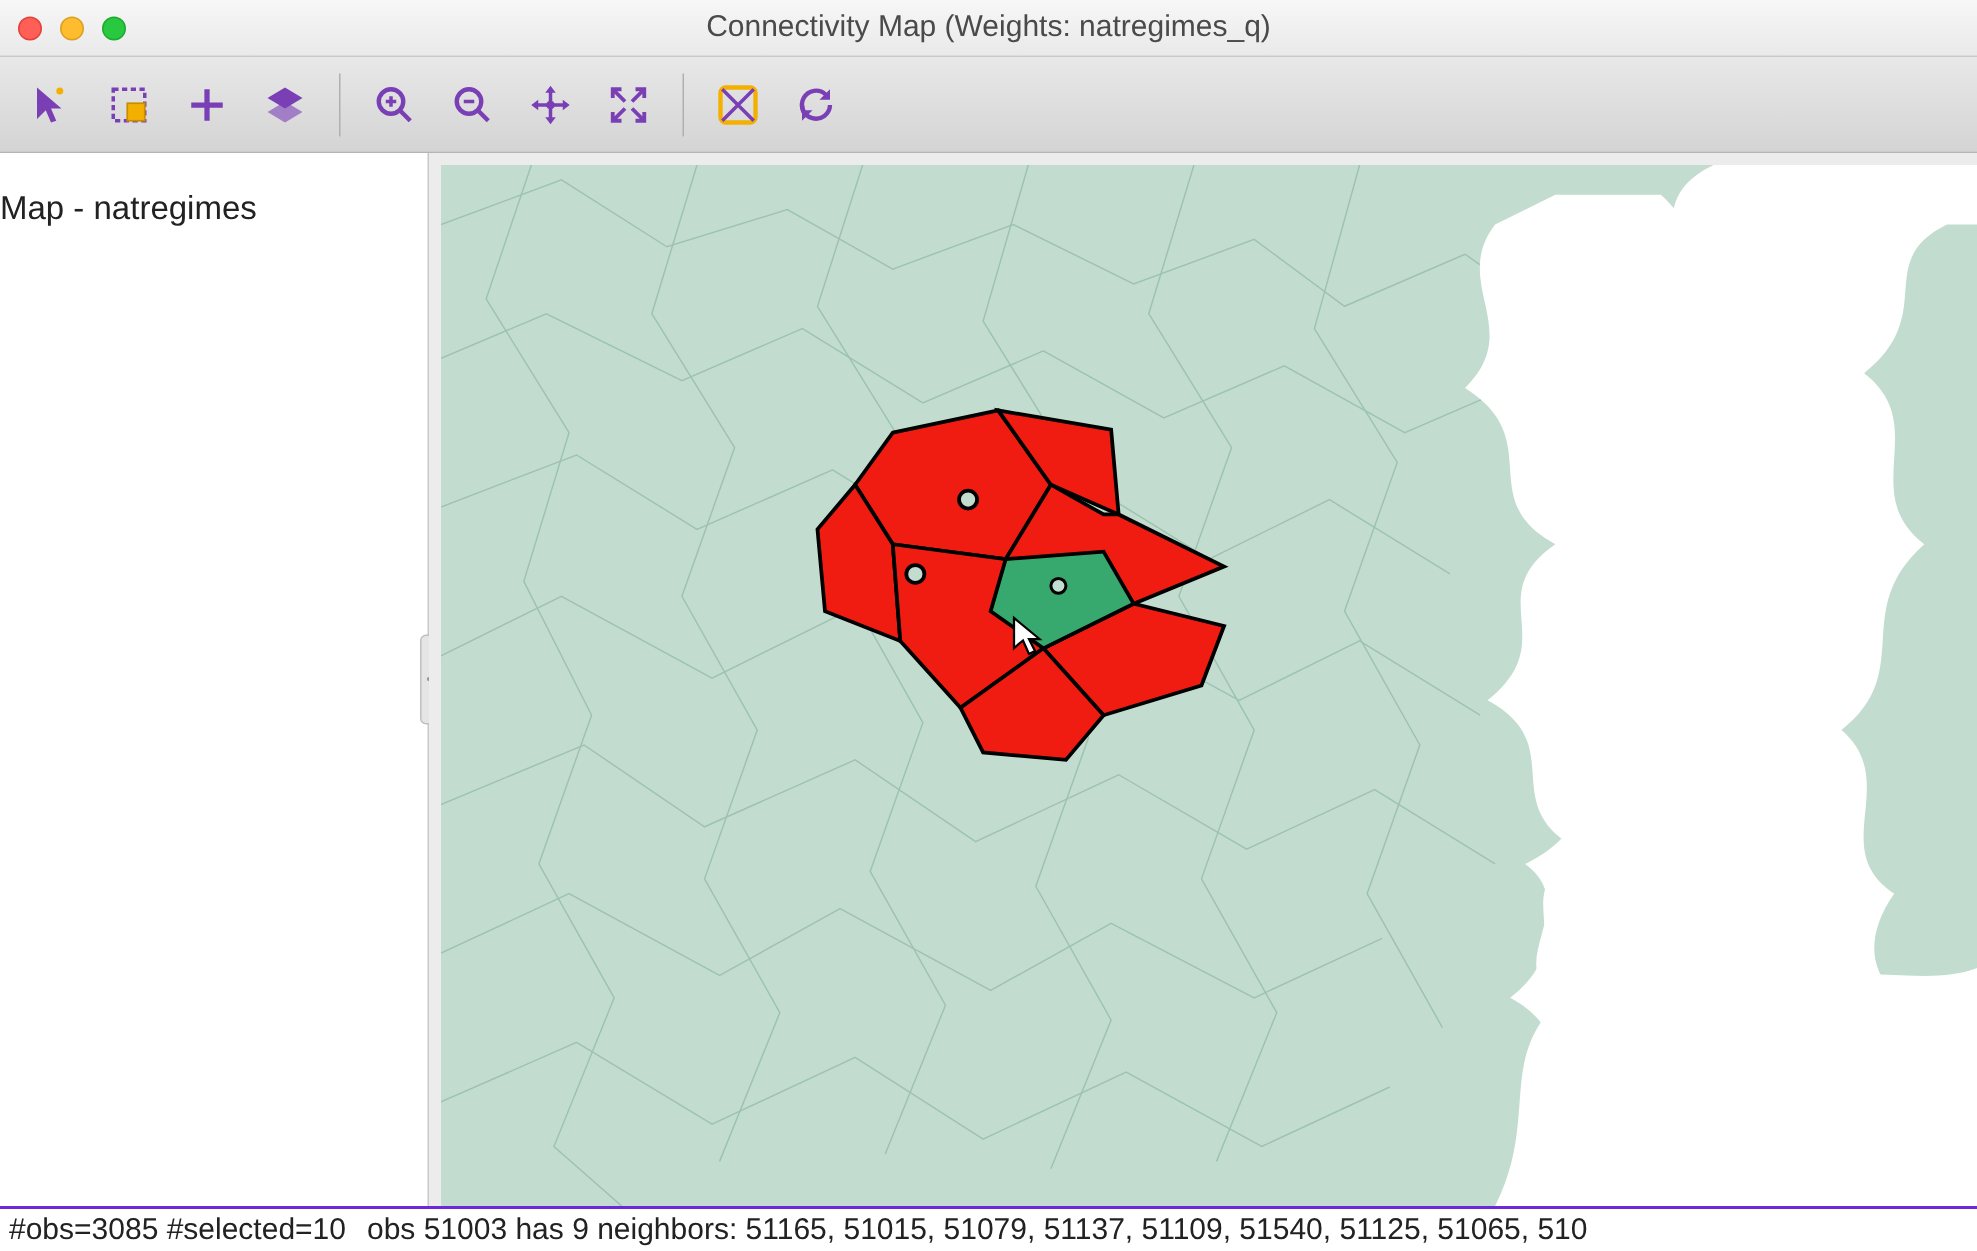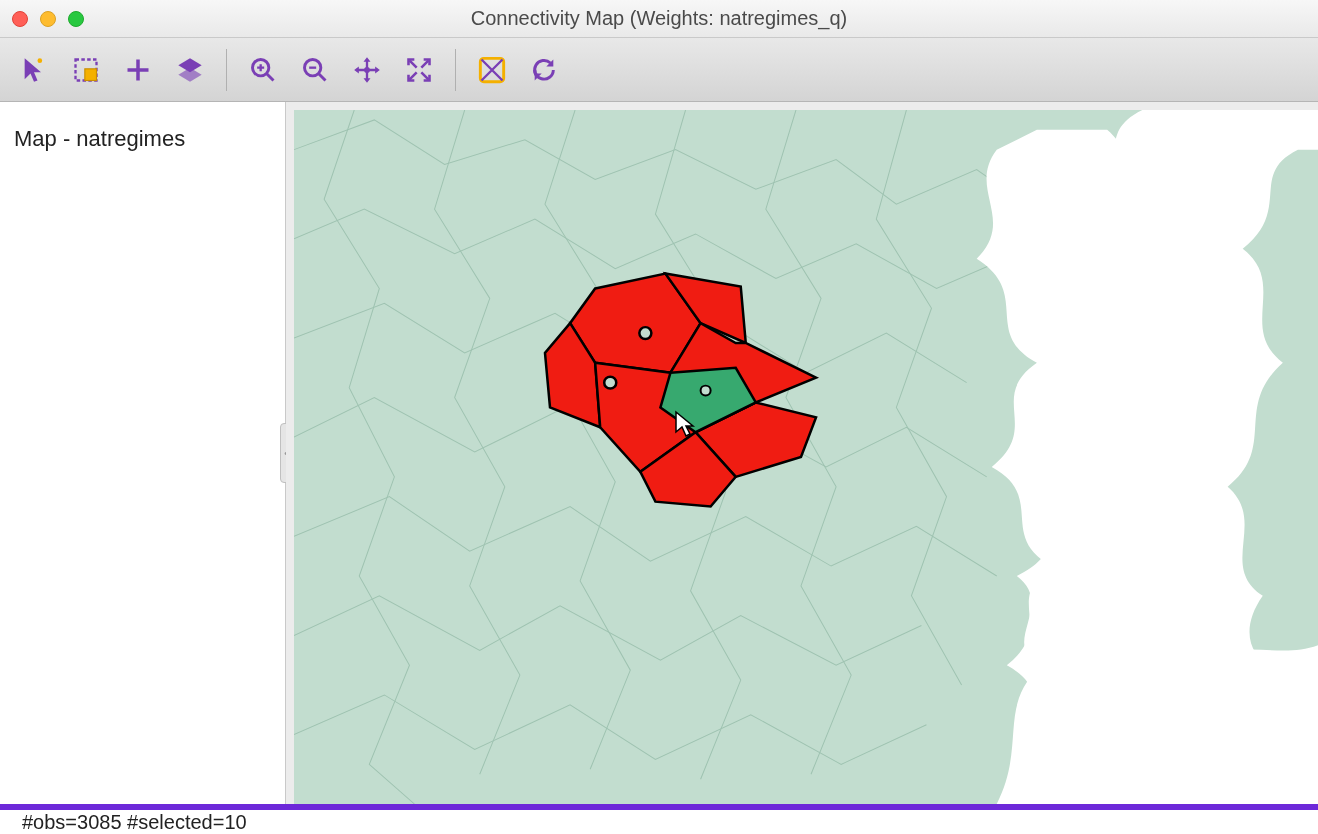--- a/index.html
+++ b/index.html
@@ -66,21 +66,21 @@
     display: flex;
     min-height: 0;
     background: #ececec;
   }
   .sidebar {
     width: 286px;
     background: #fff;
     border-right: 1px solid #c9c9c9;
     display: flex;
     flex-direction: column;
-    padding: 10px 14px;
+    padding: 10px 0;
     position: relative;
     justify-content: space-between;
   }
   .sidebar-title {
     font-size: 22px;
     color: #222;
     margin: 14px 0 8px 0;
   }
   .legend-row {
     display: flex;
@@ -121,24 +121,24 @@
   .cursor-overlay {
     position: absolute;
     left: 380px; top: 300px;
     pointer-events: none;
   }
 
   
   .statusbar {
     height: 30px;
     background: #fff;
-    border-top: 6px solid #6d28d9;
+    border-top: 2px solid #6d28d9;
     display: flex;
     align-items: center;
-    padding: 0 22px;
+    padding: 0 6px;
     font-size: 20px;
     color: #222;
     white-space: nowrap;
     overflow: hidden;
     gap: 14px;
   }
 </style>
 </head>
 <body>
 
@@ -312,13 +312,14 @@
       <svg class="cursor-overlay" width="24" height="28" viewBox="0 0 24 28">
         <path fill="#fff" stroke="#000" stroke-width="1.5" d="M2 2 L2 22 L8 17 L12 26 L16 24 L12 16 L19 16 Z"></path>
       </svg>
     </div>
   </div>
 
 </div>
 
 <div class="statusbar">
   <span>#obs=3085 #selected=10</span>
+  <span>obs 51003 has 9 neighbors: 51165, 51015, 51079, 51137, 51109, 51540, 51125, 51065, 510</span>
 </div>
 
 </body></html>

